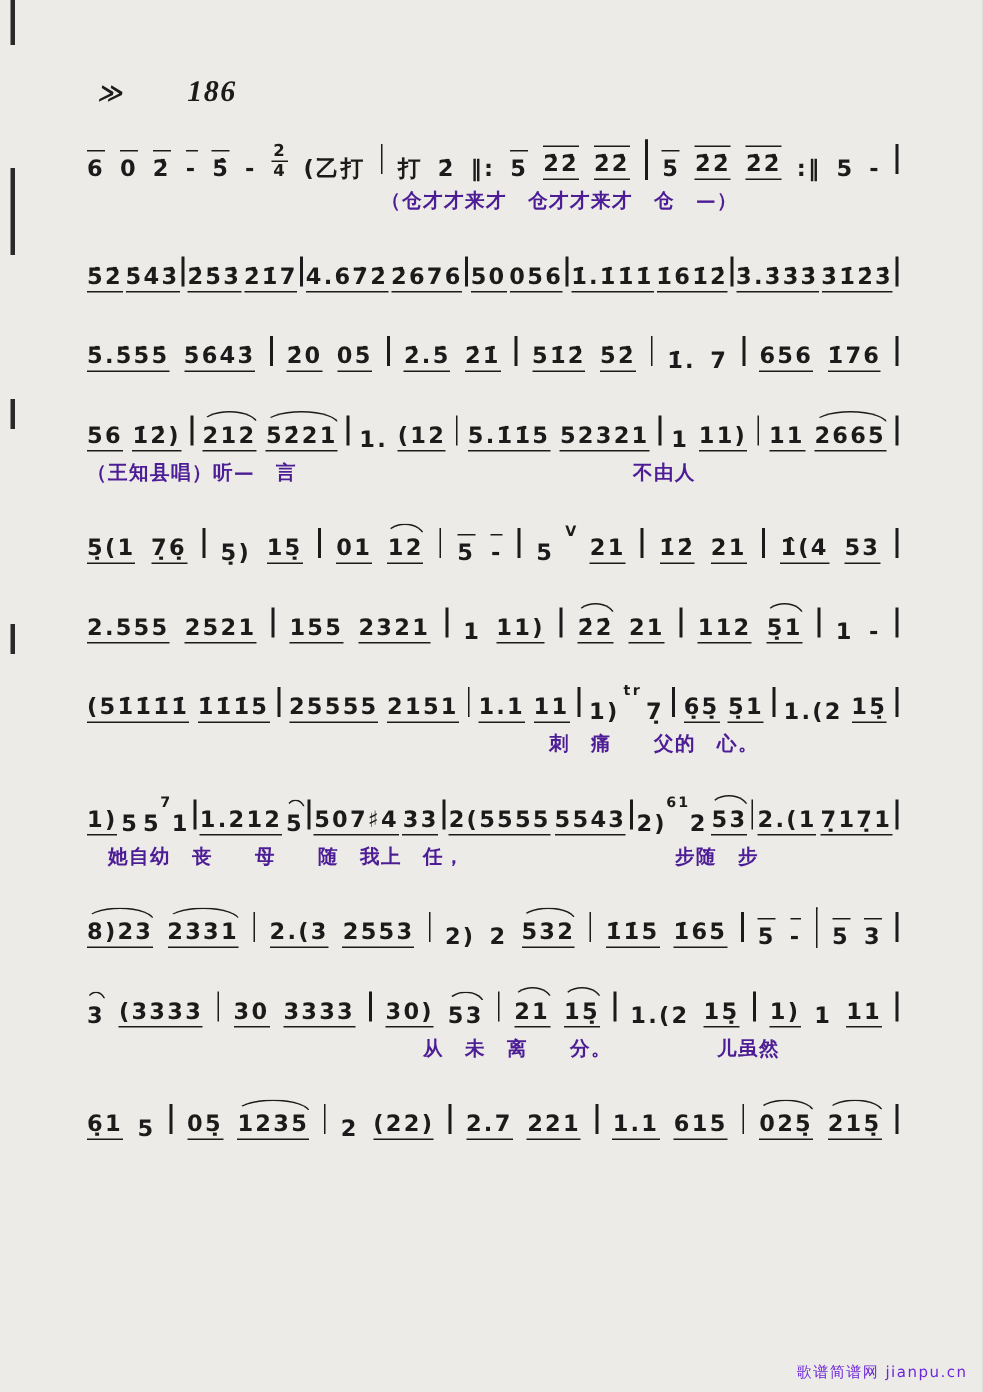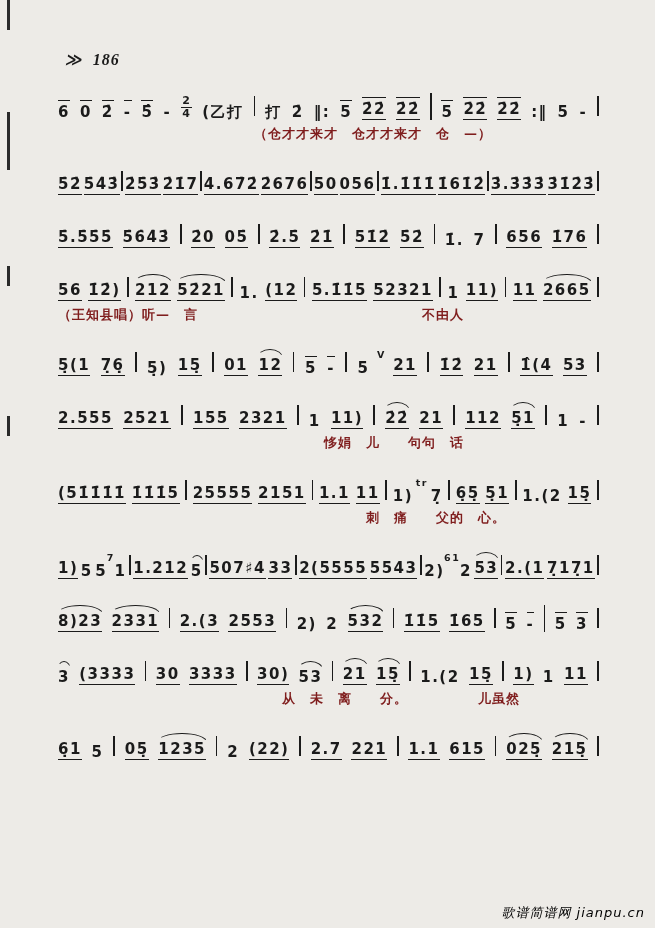--- a/index.html
+++ b/index.html
@@ -4,38 +4,38 @@
 <style>
   html,body{margin:0;padding:0;background:#d8d6d2;}
   .page{
     position:relative;width:655px;height:928px;margin:0 auto;
     background:#edebe7;overflow:hidden;
     font-family:"DejaVu Sans","Liberation Sans",sans-serif;color:#1b1b1b;
   }
   .binding{position:absolute;left:7px;width:2.5px;background:#2a2a2a;}
   .hdr{position:absolute;top:50px;left:66px;display:flex;align-items:center;gap:10px;}
   .orn{font-weight:bold;font-size:16px;transform:skewX(-12deg);}
-  .pnum{font-family:"Liberation Serif","DejaVu Serif",serif;font-style:italic;font-size:16px;font-weight:bold;letter-spacing:1px;}
+  .pnum{font-family:"Liberation Serif","DejaVu Serif",serif;font-style:italic;font-size:20px;font-weight:bold;letter-spacing:1px;margin-left:32px;}
   .score{position:absolute;left:58px;right:56px;top:92px;}
   .mline{margin-bottom:25px;}
   .notes{display:flex;align-items:flex-end;justify-content:space-between;font-weight:bold;font-size:15px;height:28px;}
   .notes>span{position:relative;letter-spacing:1.5px;white-space:nowrap;line-height:1.1;}
   .u{border-bottom:1.7px solid #1b1b1b;padding-bottom:2px;}
   .o{border-top:1.6px solid #1b1b1b;padding-top:3px;}
   .a::before{content:'';position:absolute;left:-1px;right:-1px;top:-8px;height:7px;
     border:1.6px solid transparent;border-top-color:#1b1b1b;
     border-radius:50% 50% 0 0/100% 100% 0 0;}
   .s{font-size:9.5px;align-self:flex-start;margin:2px -3px 0 -3px;}
   .r{letter-spacing:0;}
   .bar{width:1.7px;height:20px;background:#1b1b1b;align-self:center;padding:0 !important;}
   .bar.o{height:26px;}
   .ts{display:inline-flex;flex-direction:column;align-items:center;font-size:11px;line-height:1.05;font-weight:bold;}
   .ts .top{border-bottom:1.3px solid #1b1b1b;padding:0 1px;}
-  .lyr{font-size:13px;margin-top:5px;height:17px;white-space:pre;letter-spacing:1px;font-weight:600;color:#7f1d1d;}
-  .wm{position:absolute;right:10px;bottom:6px;font-size:13px;color:#000000;letter-spacing:1px;font-style:italic;}
+  .lyr{font-size:13px;margin-top:5px;height:17px;white-space:pre;letter-spacing:1px;font-weight:600;color:#4c1d95;}
+  .wm{position:absolute;right:10px;bottom:6px;font-size:10px;color:#6d28d9;letter-spacing:1px;}
 </style>
 </head>
 <body>
 
 <div class="page">
 
   <div class="binding" style="top:0;height:30px"></div>
   <div class="binding" style="top:112px;height:58px"></div>
   <div class="binding" style="top:266px;height:20px"></div>
   <div class="binding" style="top:416px;height:20px"></div>
@@ -184,21 +184,20 @@
           <span class="u a">2̇2̇</span>
           <span class="u">21</span>
           <span class="bar"></span>
           <span class="u">112</span>
           <span class="u a">5̣1</span>
           <span class="bar"></span>
           <span class="">1</span>
           <span class="">-</span>
           <span class="bar"></span>
         </div>
-        <div class="lyr">　　　　　　　　　　　　　　　　　　　恀娟　儿　　句句　话</div>
       </div>
       <div class="mline">
         <div class="notes">
           <span class="u">(51̇1̇1̇1̇</span>
           <span class="u">1̇1̇1̇5</span>
           <span class="bar"></span>
           <span class="u">25555</span>
           <span class="u">2151</span>
           <span class="bar"></span>
           <span class="u">1.1</span>
@@ -236,20 +235,21 @@
           <span class="bar"></span>
           <span class="">2)</span>
           <span class="s">61</span>
           <span class="">2</span>
           <span class="u a">53</span>
           <span class="bar"></span>
           <span class="u">2.(1</span>
           <span class="u">7̣17̣1</span>
           <span class="bar"></span>
         </div>
+        <div class="lyr">　她自幼　丧　　母　　随　我上　任，　　　　　　　　　　步随　步</div>
       </div>
       <div class="mline">
         <div class="notes">
           <span class="u a">8)23</span>
           <span class="u a">2331</span>
           <span class="bar"></span>
           <span class="u">2.(3</span>
           <span class="u">2553</span>
           <span class="bar"></span>
           <span class="">2)</span>

